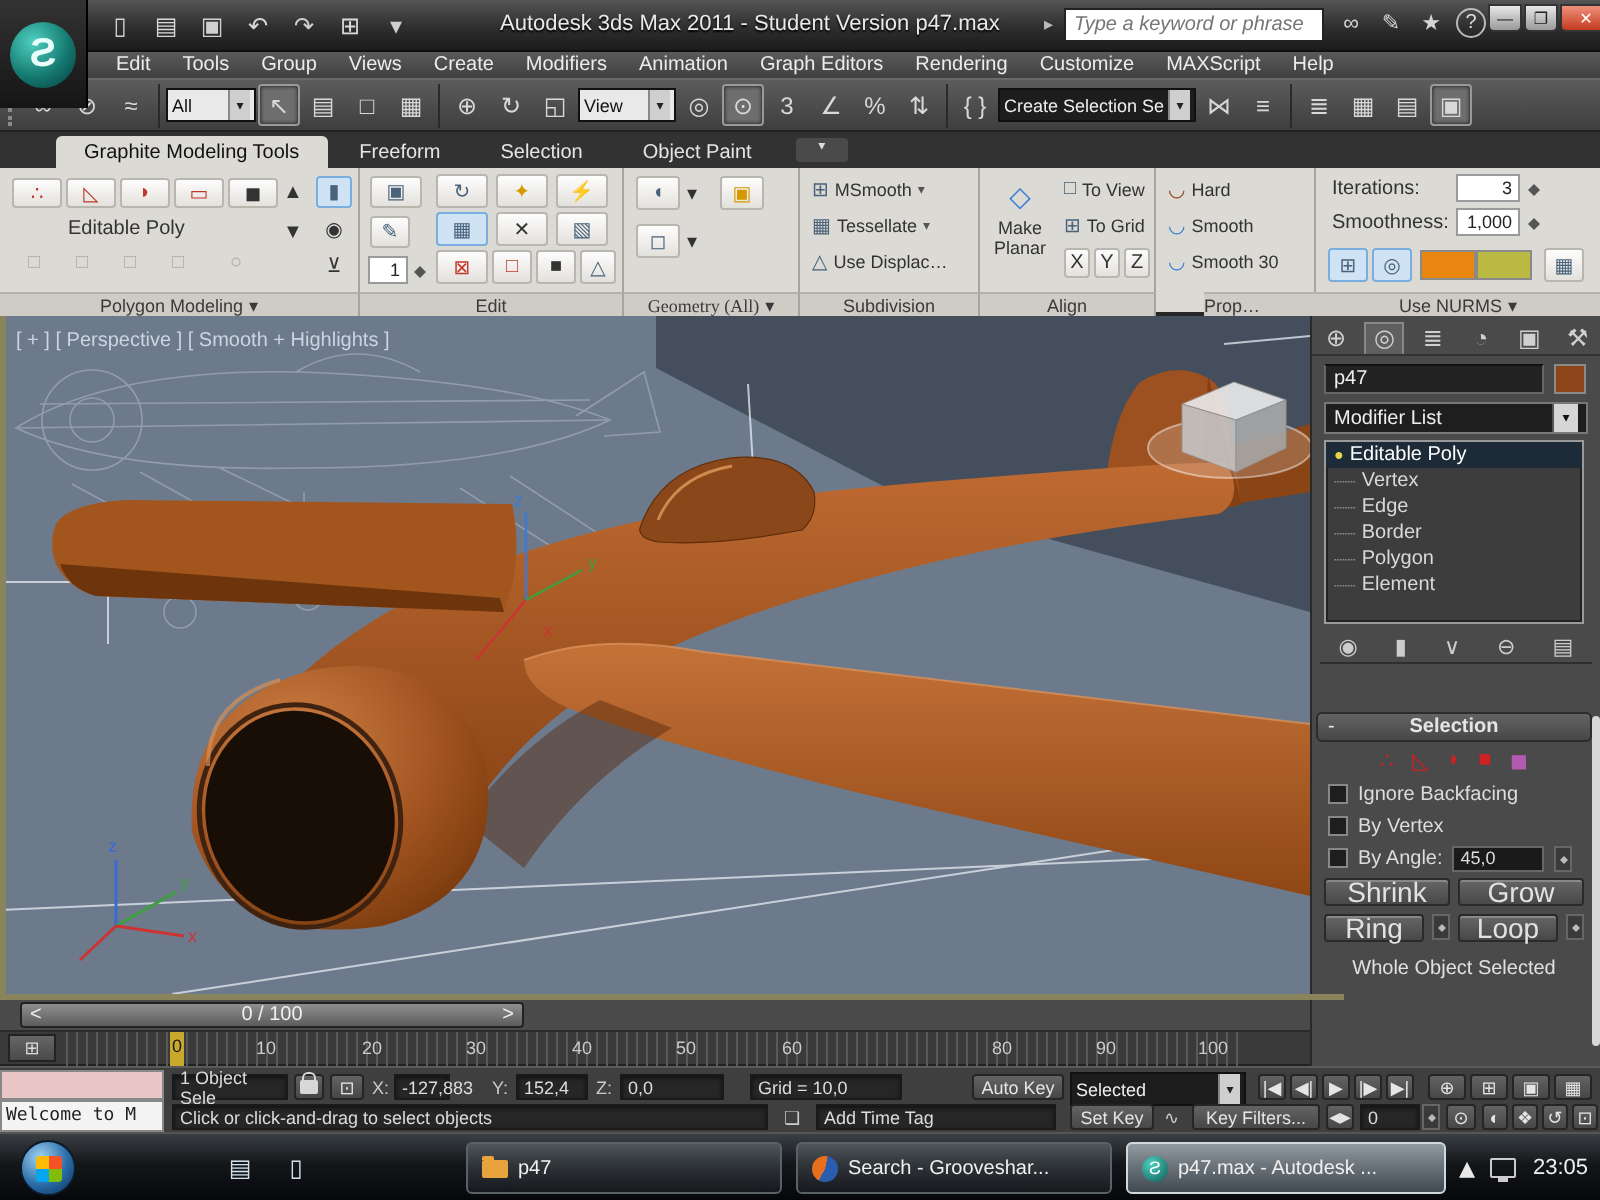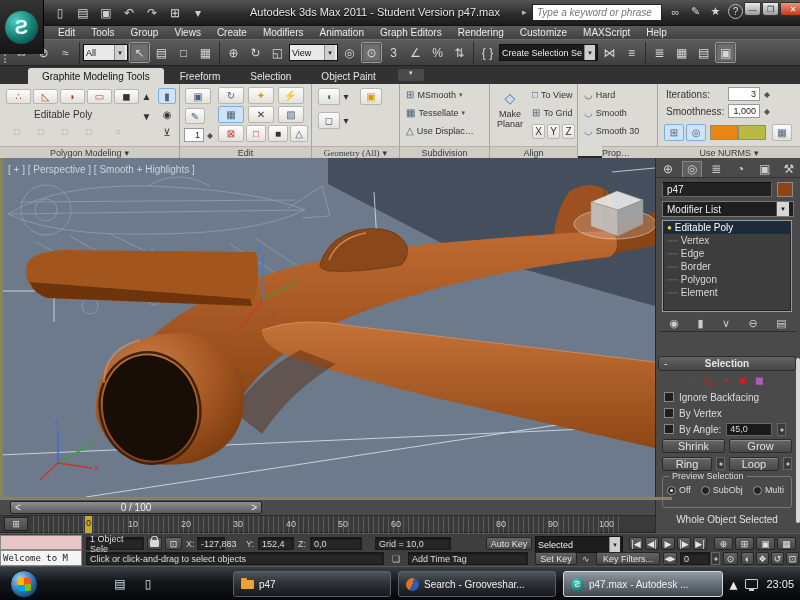--- a/index.html
+++ b/index.html
@@ -89,21 +89,21 @@
   .so-icons{height:18px;display:flex;justify-content:center;gap:9px;align-items:center;color:#cc2222;font-size:11px;}
   .so-icons .el{color:#b05ab0;}
   .cbrow{height:16px;display:flex;align-items:center;gap:5px;padding-left:6px;color:#ddd;font-size:10px;}
   .cb{width:10px;height:10px;background:#1e1e1e;border:1px solid #888;}
   .angfield{width:46px;height:13px;background:#1a1a1a;border:1px solid #666;color:#ddd;font-size:9px;display:flex;align-items:center;padding:0 3px;}
   .spin2{width:9px;height:13px;display:flex;flex-direction:column;justify-content:space-between;padding:2px 0;background:#3a3a3a;border:1px solid #666;}
   .spin2 i{display:block;width:0;height:0;border:2px solid transparent;margin:0 auto;}
   .spin2 i.u{border-bottom-color:#bbb;}
   .spin2 i.d{border-top-color:#bbb;}
   .btnrow{display:flex;gap:4px;padding:2px 4px;}
-  .gbtn{flex:1;height:14px;background:linear-gradient(#666,#484848);border:1px solid #2a2a2a;box-shadow:inset 0 1px 0 #888;color:#e2e2e2;font-size:11px;display:flex;align-items:center;justify-content:center;border-radius:2px;}
+  .gbtn{flex:1;height:14px;background:linear-gradient(#666,#484848);border:1px solid #2a2a2a;box-shadow:inset 0 1px 0 #888;color:#e2e2e2;font-size:14px;display:flex;align-items:center;justify-content:center;border-radius:2px;}
   .pgroup{margin:3px 4px 0;border:1px solid #777;border-radius:3px;padding:8px 4px 4px;position:relative;height:32px;}
   .pgroup .legend{position:absolute;top:-6px;left:6px;background:#4a4a4a;padding:0 3px;font-size:9px;color:#ddd;}
   .radios{display:flex;gap:10px;align-items:center;}
   .radio{display:flex;gap:3px;align-items:center;font-size:9px;color:#ddd;}
   .rdot{width:9px;height:9px;border-radius:50%;background:#222;border:1px solid #999;position:relative;}
   .rdot.sel::after{content:"";position:absolute;left:2px;top:2px;width:3px;height:3px;border-radius:50%;background:#f0f0f0;}
   .wholesel{text-align:center;font-size:10px;color:#e0e0e0;margin-top:6px;}
   #cpscroll{position:absolute;left:140px;top:200px;width:4px;height:165px;background:#d8d8d8;border-radius:2px;}
 
   
@@ -573,37 +573,20 @@
         <span class="spin2">
             <i class="u"></i>
             <i class="d"></i>
           </span>
         <span class="gbtn">Loop</span>
         <span class="spin2">
             <i class="u"></i>
             <i class="d"></i>
           </span>
       </div>
-      <div class="pgroup">
-        <span class="legend">Preview Selection</span>
-        <div class="radios">
-          <span class="radio">
-            <span class="rdot sel"></span>
-              <span>Off</span>
-          </span>
-          <span class="radio">
-            <span class="rdot"></span>
-              <span>SubObj</span>
-          </span>
-          <span class="radio">
-            <span class="rdot"></span>
-              <span>Multi</span>
-          </span>
-        </div>
-      </div>
       <div class="wholesel">Whole Object Selected</div>
     </div>
     <div id="cpscroll"></div>
   </div>
 
   <div id="timeslider" class="abs">
     <div id="tshandle">
       <span>&lt;</span>
       <span>0 / 100</span>
       <span>&gt;</span>

